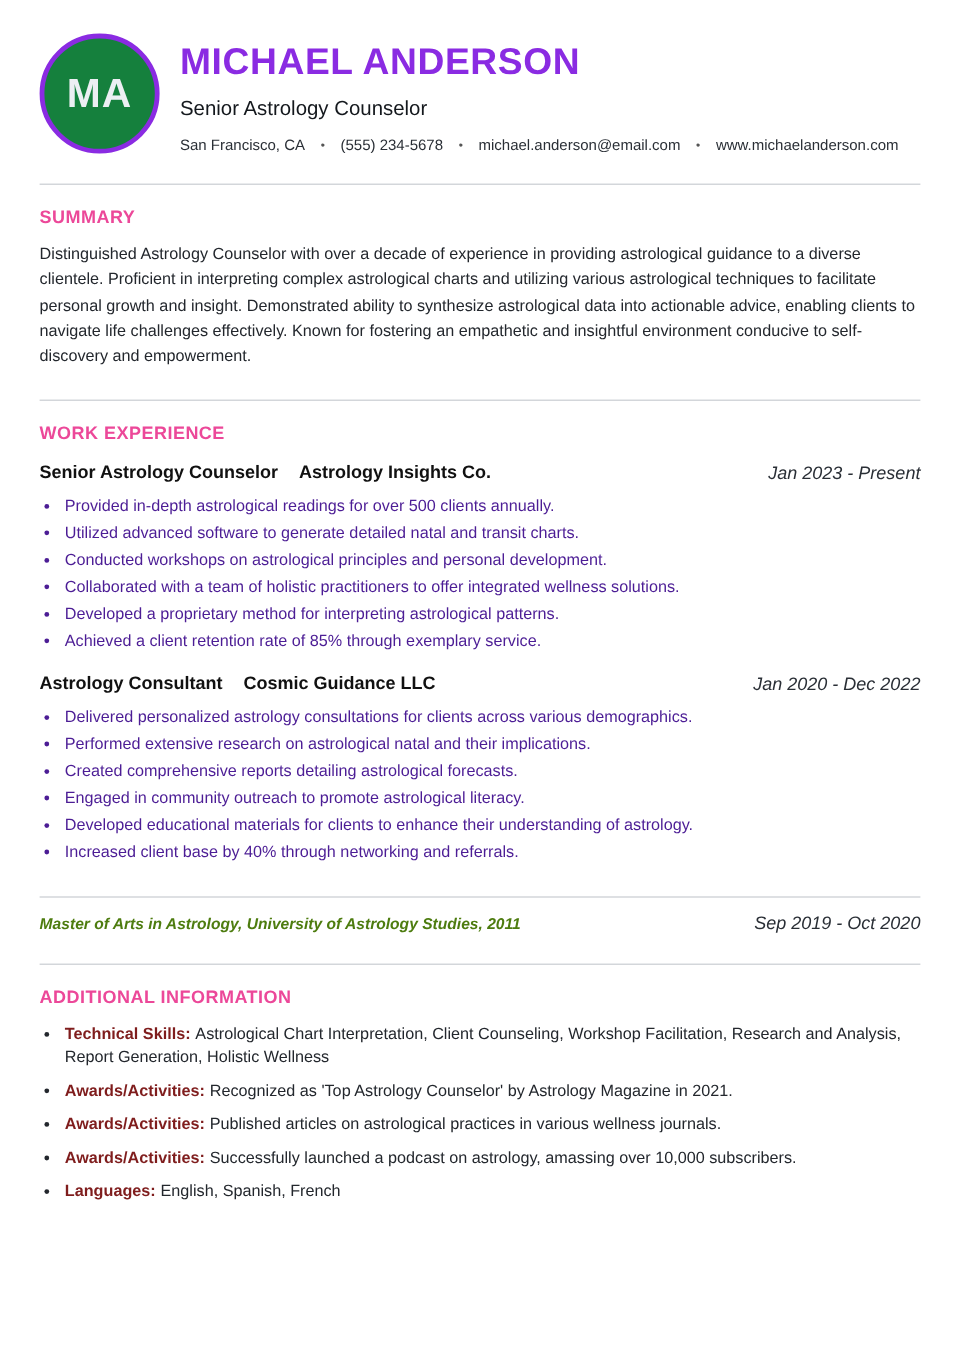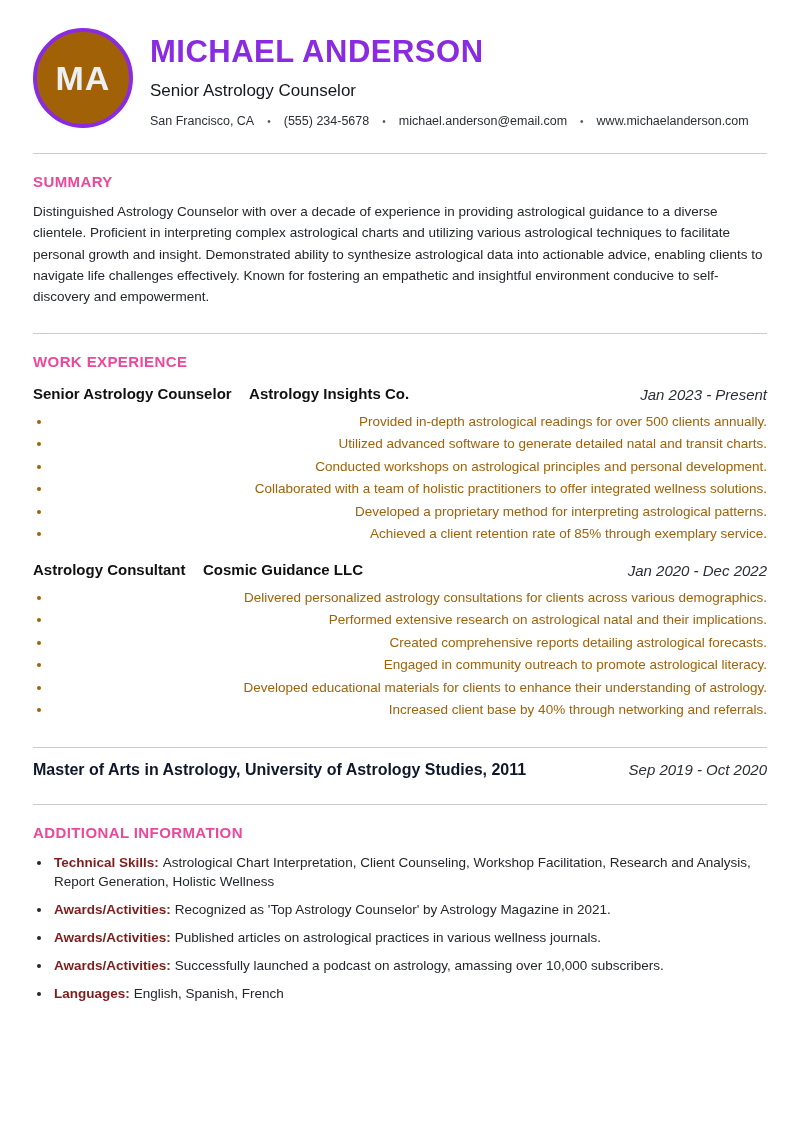--- a/index.html
+++ b/index.html
@@ -9,21 +9,21 @@
     font-family: "Liberation Sans", sans-serif;
     color: #23272d;
     overflow: hidden;
   }
   .page { padding: 28px 33px 40px 33px; }
 
   
   .header { display: flex; align-items: flex-start; gap: 17px; }
   .avatar {
     width: 100px; height: 100px; border-radius: 50%;
-    background: #a16207; border: 4px solid #8a2be2;
+    background: #15803d; border: 4px solid #8a2be2;
     display: flex; align-items: center; justify-content: center;
     color: #eceff3; font-size: 34px; font-weight: bold; letter-spacing: 1px;
     flex-shrink: 0;
   }
   .header-text { padding-top: 6px; }
   .name { color: #8a2be2; font-size: 31px; font-weight: 800; letter-spacing: 0.5px; }
   .job-title-header { font-size: 17px; color: #14181d; margin-top: 11px; font-weight: 500; }
   .contact { margin-top: 13px; font-size: 12.5px; color: #2a2f36; display: flex; align-items: center; }
   .contact .sep { color: #555; font-size: 10px; margin: 0 13px; }
 
@@ -37,25 +37,25 @@
   .summary-text { margin-top: 11px; font-size: 13.5px; line-height: 1.58; color: #23272d; }
 
   
   .job { margin-top: 15px; }
   .job-header { display: flex; justify-content: space-between; align-items: flex-end; }
   .job-title { font-size: 15px; font-weight: bold; color: #111; }
   .job-company { font-size: 15px; font-weight: bold; color: #111; margin-left: 13px; }
   .job-dates { font-size: 15px; font-style: italic; color: #2a2f36; white-space: nowrap; }
 
   ul.bullets { margin: 8px 0 0 19px; list-style: disc; }
-  ul.bullets li { font-size: 13.5px; line-height: 22.5px; padding-left: 2px; color: #a16207; text-align: right; }
+  ul.bullets li { font-size: 13.5px; line-height: 22.5px; padding-left: 2px; color: #4c1d95; }
 
   
   .edu-row { display: flex; justify-content: space-between; align-items: baseline; margin-top: 13px; }
-  .edu-degree { font-size: 16px; font-weight: bold; color: #0f172a; }
+  .edu-degree { font-size: 13px; font-weight: bold; color: #4d7c0f; font-style: italic; }
 
   
   ul.extras { margin: 12px 0 0 19px; list-style: disc; }
   ul.extras li { font-size: 13.5px; line-height: 19px; padding-left: 2px; margin-bottom: 9px; color: #23272d; }
   ul.extras li .item-label { font-weight: bold; color: #7f1d1d; margin-right: 4px; }
   ul.extras li.languages { }
 </style>
 </head>
 <body>
 

